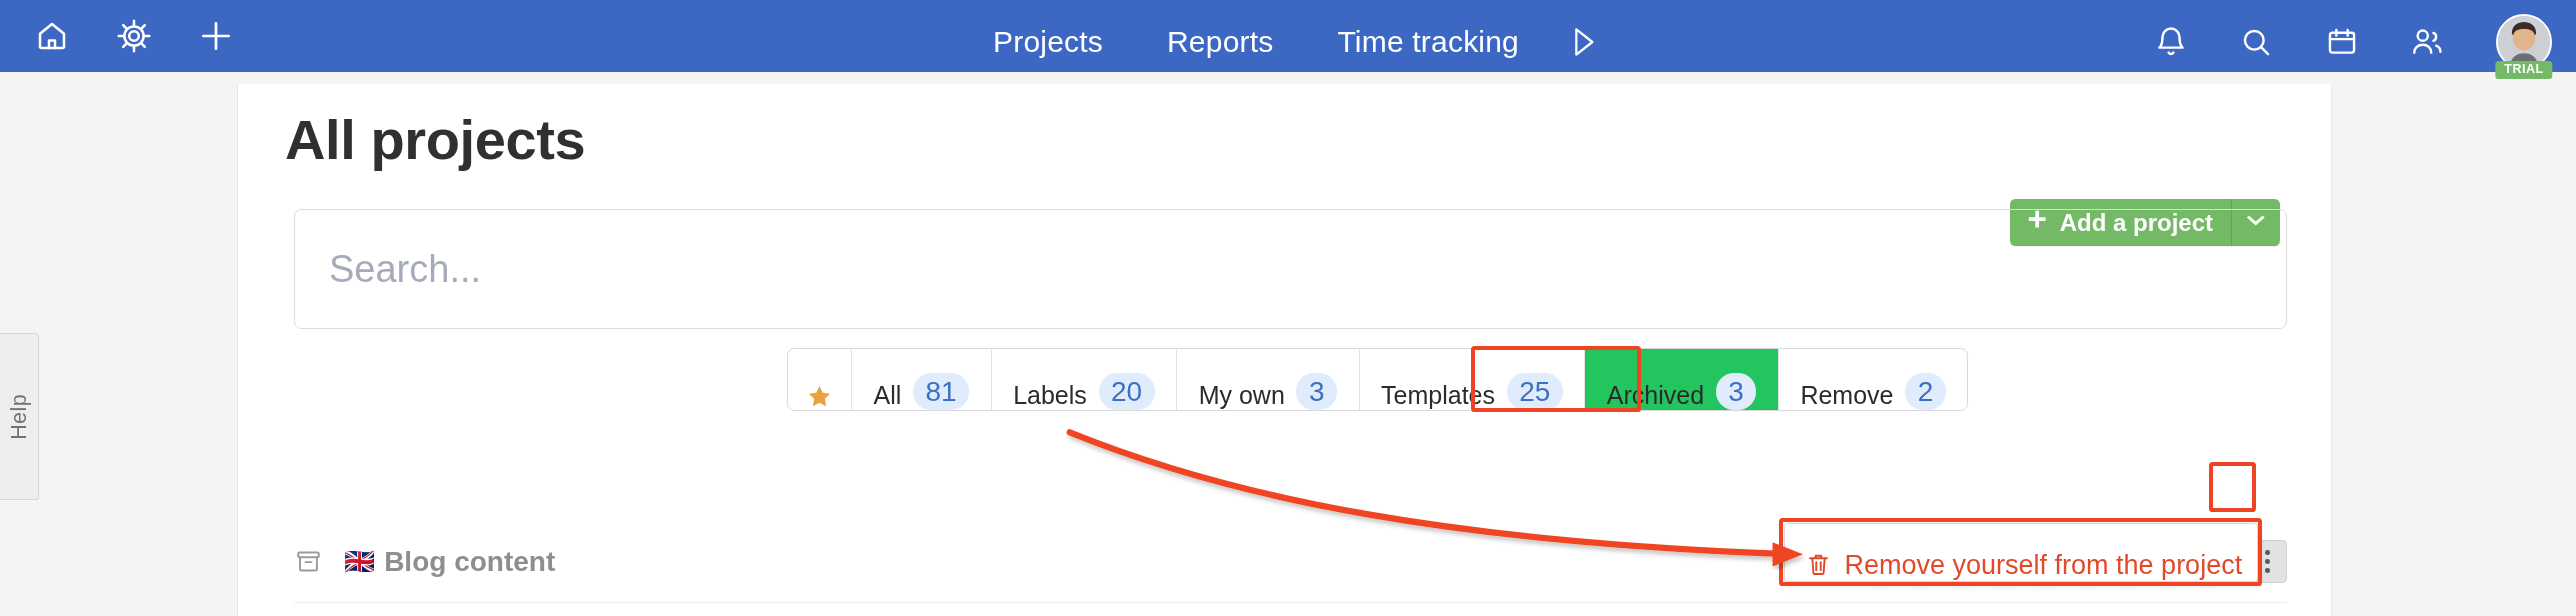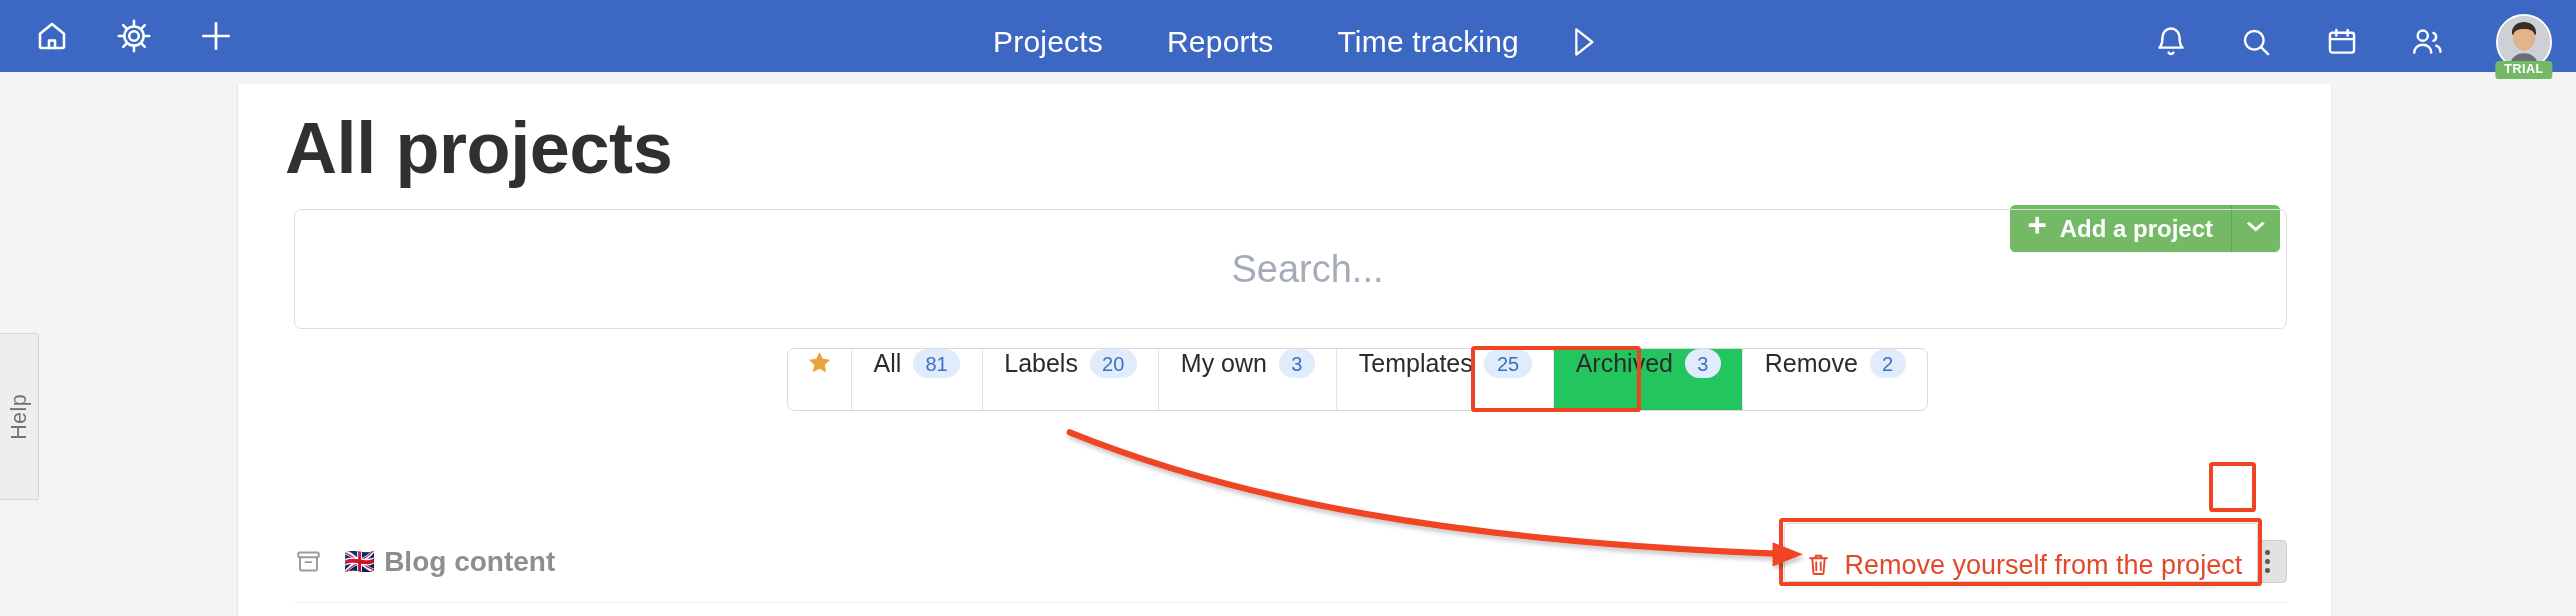--- a/index.html
+++ b/index.html
@@ -82,62 +82,62 @@
     width: 2094px; height: 532px; background: #ffffff;
     border-right: 0.9px solid #eaeaea;
   }
   .rightpad {
     position: absolute; left: 2332px; top: 84px;
     width: 244px; height: 532px; background: #f4f4f5;
   }
 
   .page-title {
     position: absolute; left: 47px; top: 23px;
-    font-size: 72px; font-weight: 700; color: #303030; letter-spacing: -0.4px;
+    font-size: 56px; font-weight: 700; color: #303030; letter-spacing: -0.4px;
   }
 
   .add-project {
-    position: absolute; right: 51px; top: 121px;
+    position: absolute; right: 51px; top: 115px;
     display: flex; height: 47px; border-radius: 5.4px; overflow: hidden;
     box-shadow: 0 0.9px 0.9px rgba(0,0,0,.07);
   }
   .add-project-main {
     background: #74b966; color: #fff; display: flex; align-items: center;
     gap: 10.8px; padding: 0 18px 0 16px; font-size: 24px; font-weight: 700;
     cursor: pointer; border-right: 0.9px solid #5ca84f;
   }
   .add-project-caret {
     background: #74b966; width: 48px; display: flex; align-items: center;
     justify-content: center; cursor: pointer;
   }
 
   .searchbox {
     position: absolute; left: 56px; top: 125px;
     width: 1993px; height: 120px;
     border: 1.8px solid #dcdcdc; border-radius: 7.2px;
-    display: flex; align-items: center; padding-left: 34px; justify-content: center;
+    display: flex; align-items: center; padding-left: 34px;
   }
   .searchbox-ph { font-size: 38px; color: #a5abb8; }
 
   
   .tabs {
     position: absolute; left: 787px; top: 348px;
     display: flex; height: 63px;
     border: 0.9px solid #d9d9d9; border-radius: 7.2px; background: #fff;
   }
   .tab {
-    display: flex; align-items: flex-start; gap: 11.7px;
+    display: flex; align-items: flex-end; gap: 11.7px;
     padding: 0 21.5px; border-right: 0.9px solid #e2e2e2;
     font-size: 25px; color: #2b2b2b; cursor: pointer; white-space: nowrap;
   }
   .tab:last-child { border-right: none; }
   .tab.star { padding: 0 18px; }
   .tab.active { background: #22c55e; }
   .tab .count {
-    background: #e0ecfb; color: #3a71c4; font-size: 20px;
+    background: #e0ecfb; color: #3a71c4; font-size: 28px;
     border-radius: 18px; padding: 4.5px 12.5px; line-height: 1;
   }
 
   
   .anno-box {
     position: absolute; border: 4.5px solid #ef4423; border-radius: 3.6px;
     pointer-events: none;
   }
   #anno-archived { left: 1471px; top: 346px; width: 170px; height: 66px; }
   #anno-kebab    { left: 2209px; top: 462px; width: 47px; height: 50px; }

